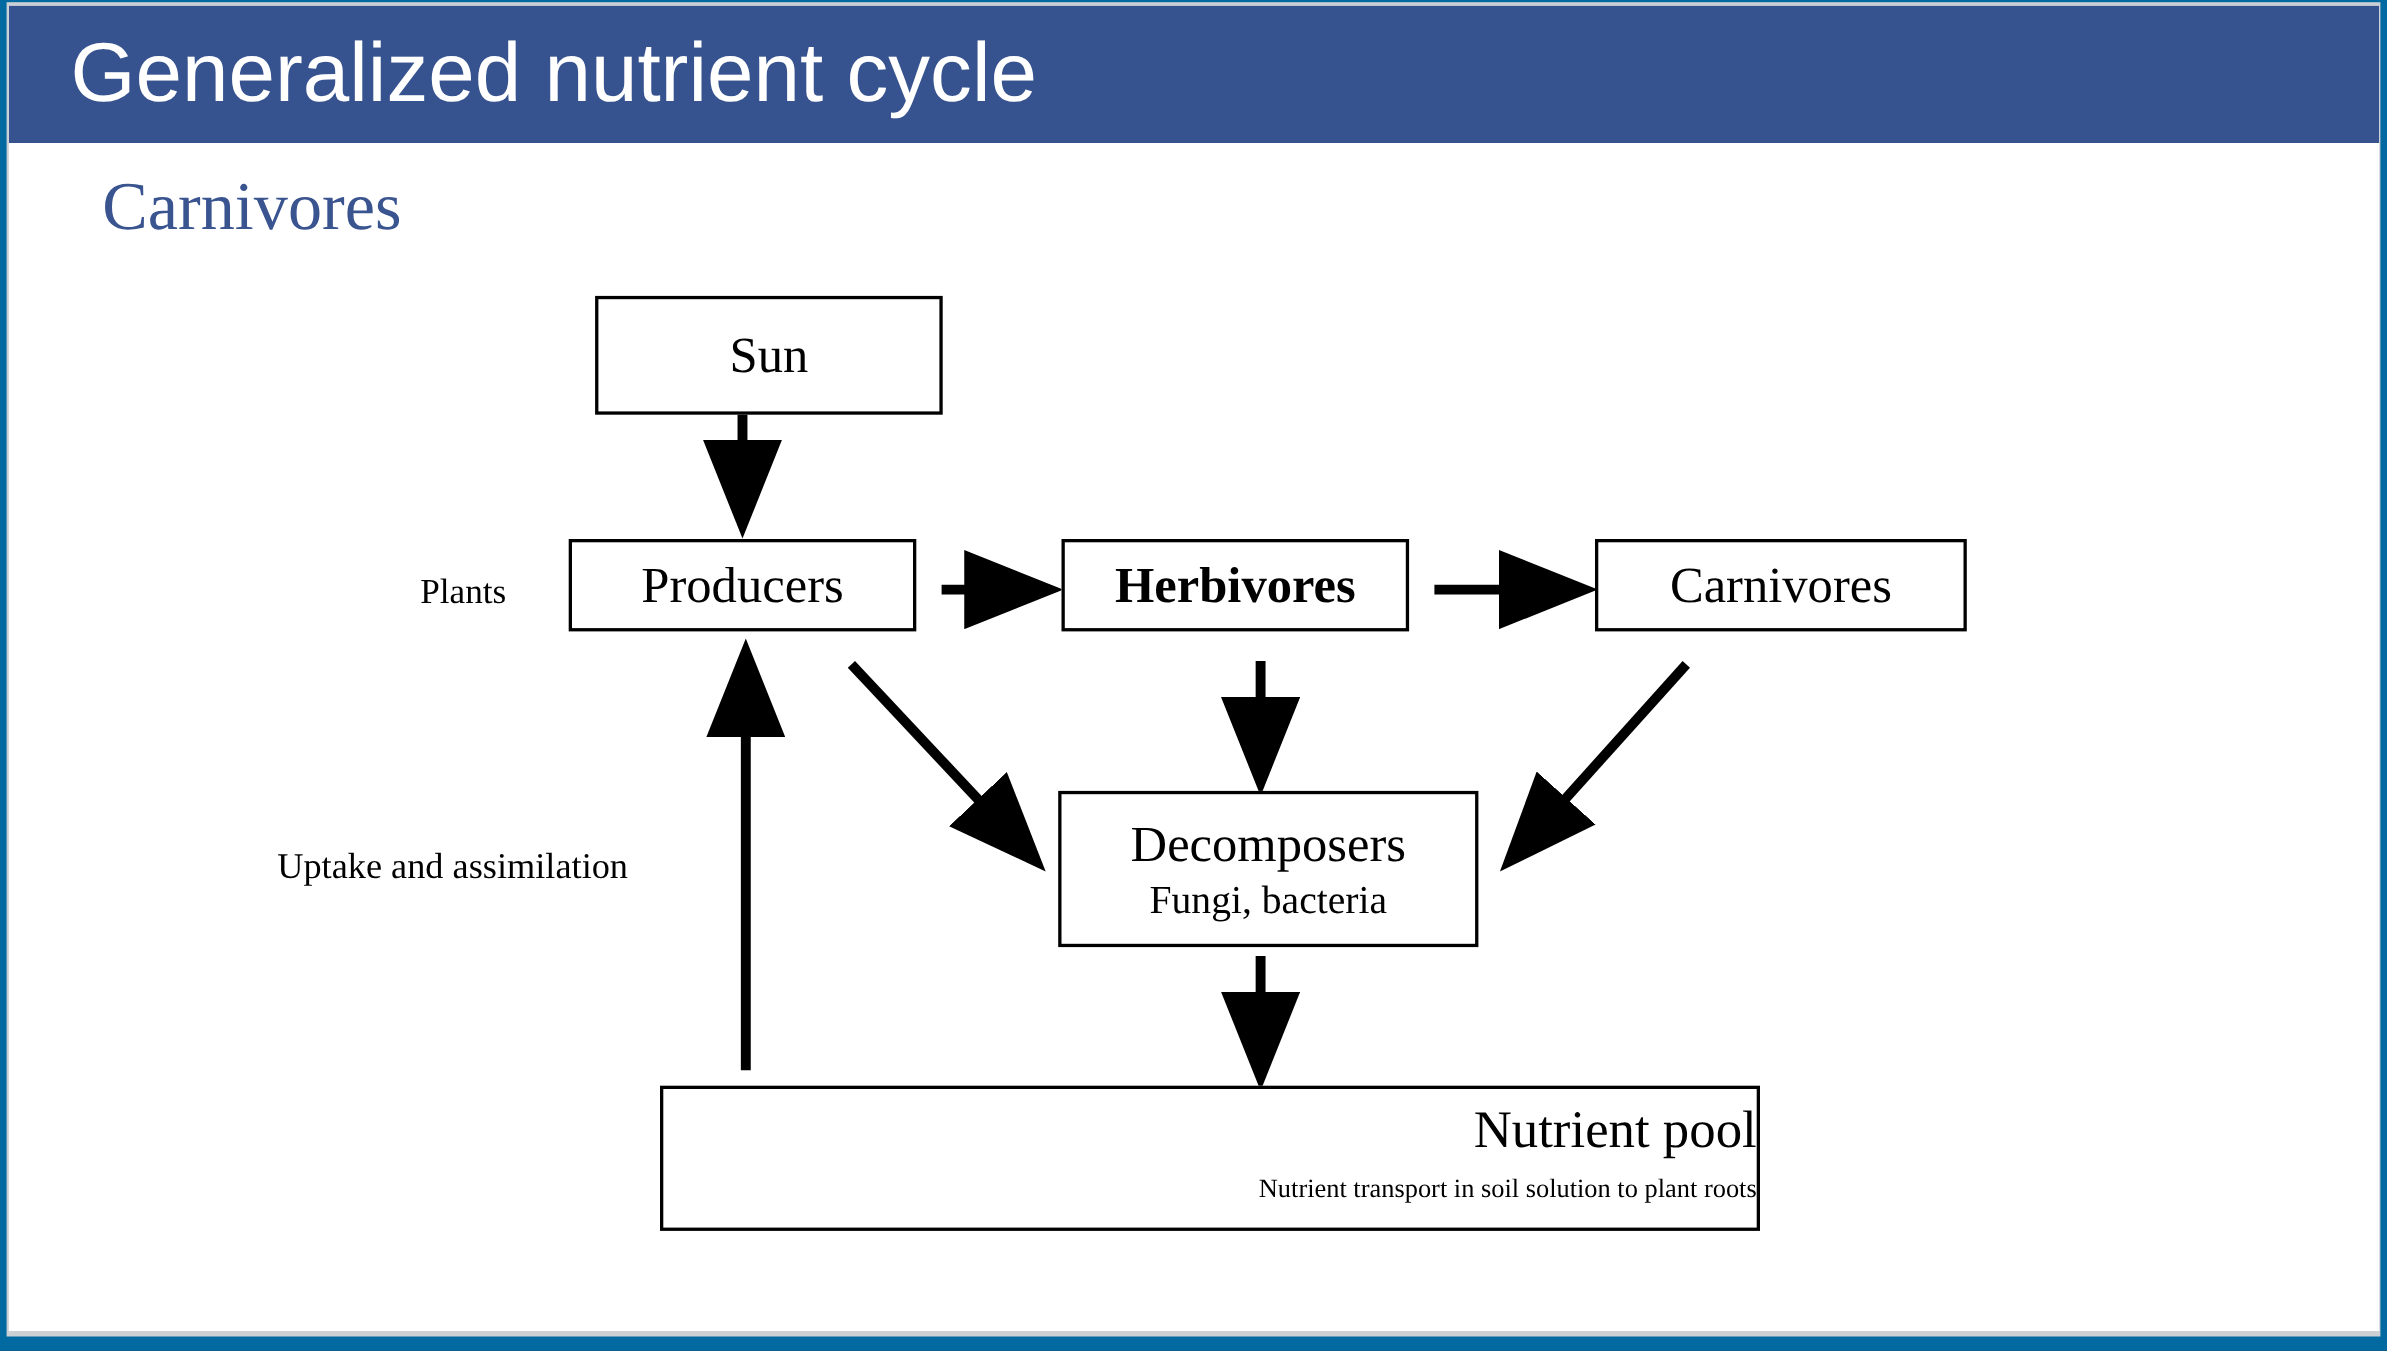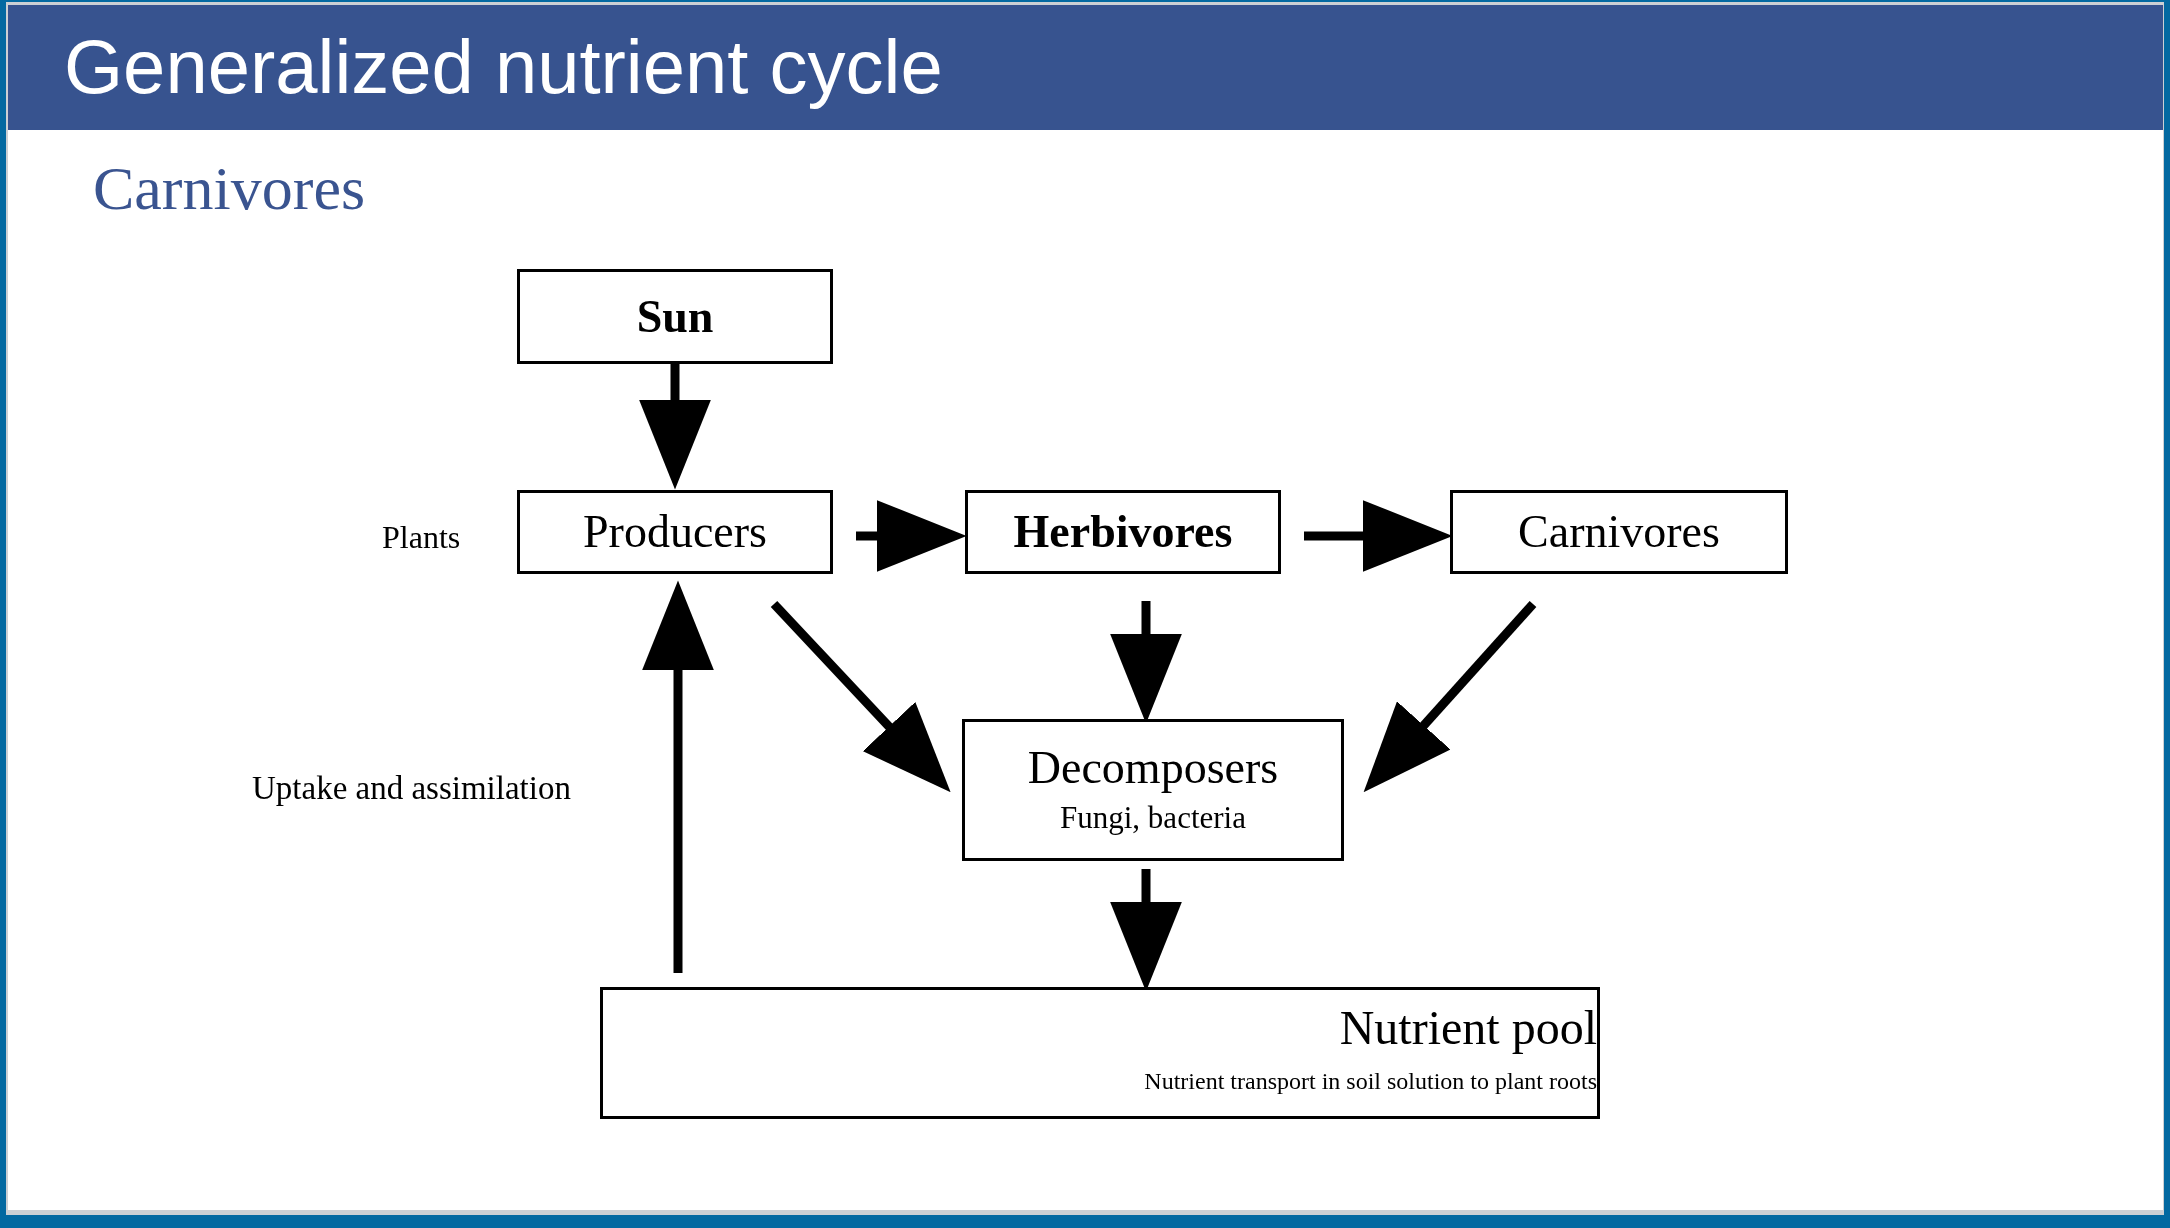--- a/index.html
+++ b/index.html
@@ -101,26 +101,26 @@
     text-align: center;
     color: #000000;
     font-family: "Liberation Serif", "DejaVu Serif", serif;
   }
   .node .primary {
     font-size: 46px;
     line-height: 52px;
     white-space: nowrap;
   }
   .node .secondary {
-    font-size: 31px;
+    font-size: 36px;
     line-height: 40px;
     white-space: nowrap;
   }
 
-  #node-sun       { left: 509px; top: 264px; width: 316px; height: 95px; font-weight: bold; }
+  #node-sun       { left: 533px; top: 264px; width: 316px; height: 108px; }
   #node-producers { left: 509px; top: 485px; width: 316px; height: 84px; }
   #node-herbivores{ left: 957px; top: 485px; width: 316px; height: 84px; font-weight: bold; }
   #node-carnivores{ left: 1442px; top: 485px; width: 338px; height: 84px; }
   #node-decomposers { left: 954px; top: 714px; width: 382px; height: 142px; }
   #node-decomposers .primary { line-height: 56px; }
   #node-decomposers .secondary { line-height: 44px; }
   #node-nutrient  { left: 592px; top: 982px; width: 1000px; height: 132px; align-items: flex-end; }
   #node-nutrient .primary { font-size: 48px; line-height: 56px; }
   #node-nutrient .secondary { font-size: 24px; line-height: 50px; }
 

